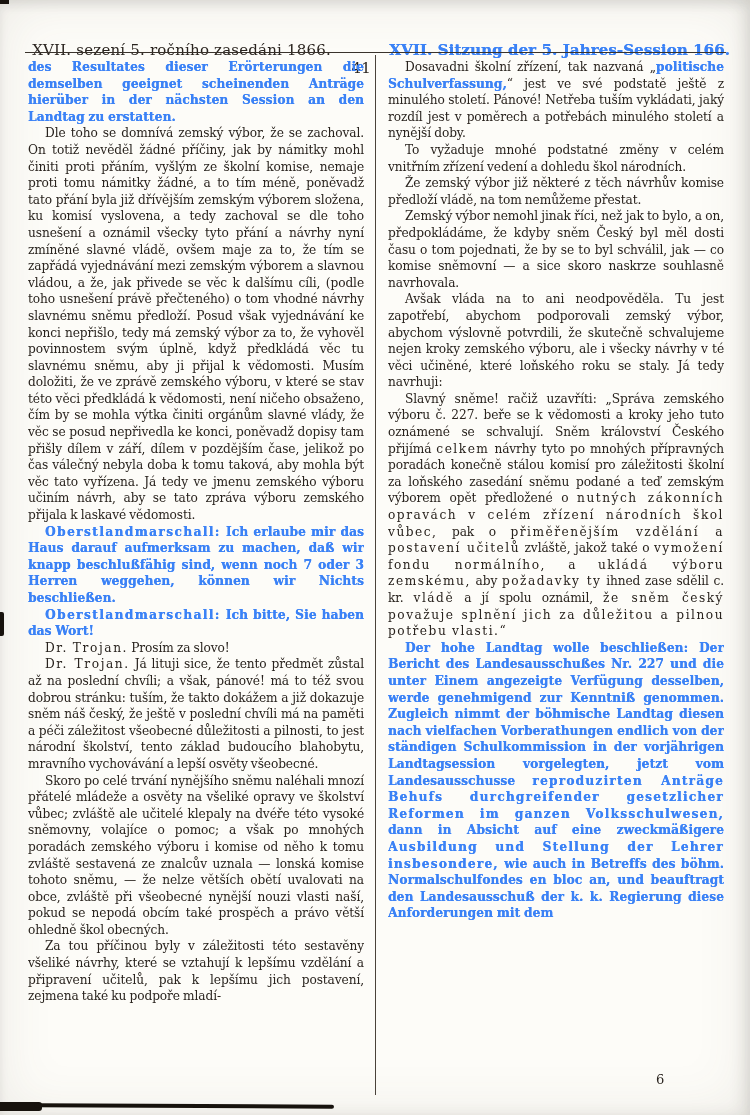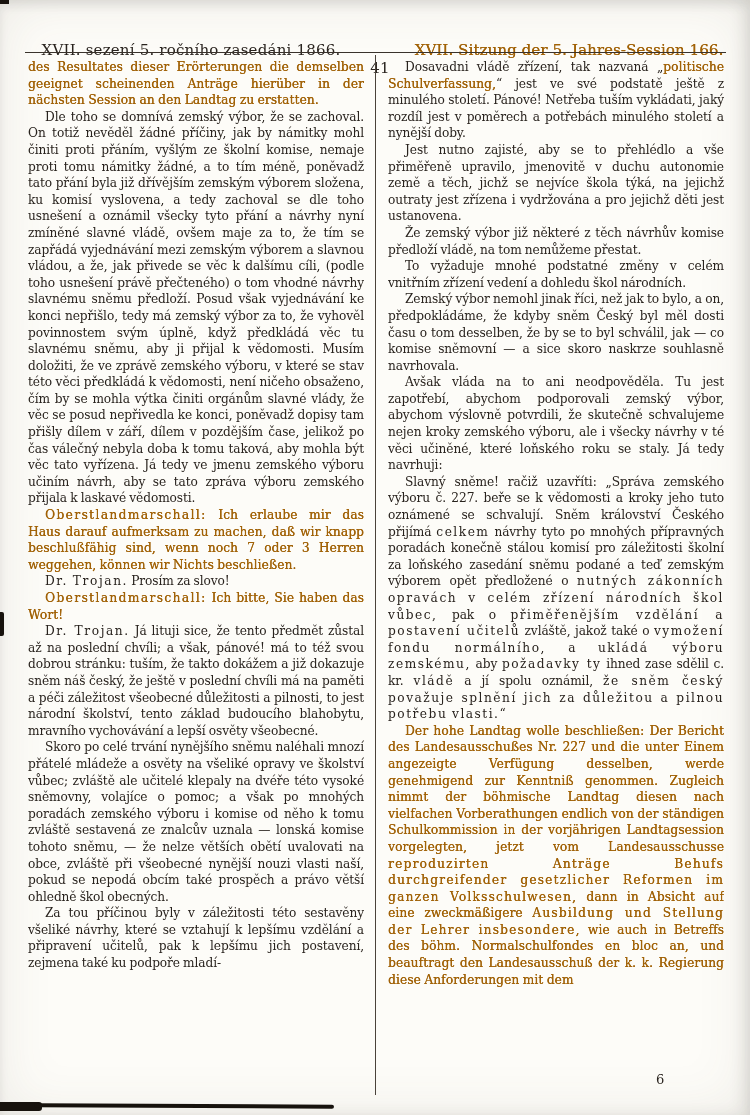--- a/index.html
+++ b/index.html
@@ -35,21 +35,21 @@
     font-size:12.2px;line-height:16.6px;
     word-spacing:-0.6px;letter-spacing:-0.1px;
   }
   .para.noindent{text-indent:0;}
   
   .seg-a{}
   .seg-as{letter-spacing:1.5px;}
   .seg-asp{letter-spacing:1.6px;}
   
   .seg-f,.seg-fs,.seg-fsp,.fraktur{
-    font-weight:400;color:#a16207;
+    font-weight:700;color:#3b82f6;
     text-shadow:0.2px 0 0 currentColor;
     letter-spacing:0.1px;
   }
   .seg-fs{letter-spacing:1.2px;}
   .seg-fsp{letter-spacing:1.4px;}
   
   .sig{position:absolute;left:656px;top:1072px;font-size:13px;}
   
   .art{position:absolute;background:#17120d;}
   .art-bl{left:0;bottom:4px;width:42px;height:9px;border-radius:0 3px 3px 0;}
@@ -66,33 +66,32 @@
     <div class="h-num">41</div>
     <div class="h-right fraktur">XVII. Sitzung der 5. Jahres-Session 166.</div>
   </header>
 
   <div class="rule"></div>
 
   <div class="col col-left" id="col-left">
       <p class="para noindent"><span class="seg-f">des Resultates dieser Erörterungen die demselben geeignet scheinenden Anträge hierüber in der nächsten Session an den Landtag zu erstatten.</span></p>
       <p class="para"><span class="seg-a">Dle toho se domnívá zemský výbor, že se zachoval. On totiž nevěděl žádné příčiny, jak by námitky mohl činiti proti přáním, vyšlým ze školní komise, nemaje proti tomu námitky žádné, a to tím méně, poněvadž tato přání byla již dřívějším zemským výborem složena, ku komisí vyslovena, a tedy zachoval se dle toho usnešení a oznámil všecky tyto přání a návrhy nyní zmíněné slavné vládě, ovšem maje za to, že tím se zapřádá vyjednávání mezi zemským výborem a slavnou vládou, a že, jak přivede se věc k dalšímu cíli, (podle toho usnešení právě přečteného) o tom vhodné návrhy slavnému sněmu předloží. Posud však vyjednávání ke konci nepřišlo, tedy má zemský výbor za to, že vyhověl povinnostem svým úplně, když předkládá věc tu slavnému sněmu, aby ji přijal k vědomosti. Musím doložiti, že ve zprávě zemského výboru, v které se stav této věci předkládá k vědomosti, není ničeho obsaženo, čím by se mohla výtka činiti orgánům slavné vlády, že věc se posud nepřivedla ke konci, poněvadž dopisy tam přišly dílem v září, dílem v pozdějším čase, jelikož po čas válečný nebyla doba k tomu taková, aby mohla být věc tato vyřízena. Já tedy ve jmenu zemského výboru učiním návrh, aby se tato zpráva výboru zemského přijala k laskavé vědomosti.</span></p>
       <p class="para"><span class="seg-fsp">Oberstlandmarschall:</span><span class="seg-f"> Ich erlaube mir das Haus darauf aufmerksam zu machen, daß wir knapp beschlußfähig sind, wenn noch 7 oder 3 Herren weggehen, können wir Nichts beschließen.</span></p>
+      <p class="para"><span class="seg-fsp">Oberstlandmarschall:</span><span class="seg-f"> Ich bitte, Sie haben das Wort!</span></p>
       <p class="para"><span class="seg-asp">Dr. Trojan.</span><span class="seg-a"> Prosím za slovo!</span></p>
-      <p class="para"><span class="seg-fsp">Oberstlandmarschall:</span><span class="seg-f"> Ich bitte, Sie haben das Wort!</span></p>
       <p class="para"><span class="seg-asp">Dr. Trojan.</span><span class="seg-a"> Já lituji sice, že tento předmět zůstal až na poslední chvíli; a však, pánové! má to též svou dobrou stránku: tuším, že takto dokážem a již dokazuje sněm náš český, že ještě v poslední chvíli má na paměti a péči záležitost všeobecné důležitosti a pilnosti, to jest národní školství, tento základ budoucího blahobytu, mravního vychovávání a lepší osvěty všeobecné.</span></p>
       <p class="para"><span class="seg-a">Skoro po celé trvání nynějšího sněmu naléhali mnozí přátelé mládeže a osvěty na všeliké opravy ve školství vůbec; zvláště ale učitelé klepaly na dvéře této vysoké sněmovny, volajíce o pomoc; a však po mnohých poradách zemského výboru i komise od něho k tomu zvláště sestavená ze znalcův uznala — lonská komise tohoto sněmu, — že nelze větších obětí uvalovati na obce, zvláště při všeobecné nynější nouzi vlasti naší, pokud se nepodá obcím také prospěch a právo větší ohledně škol obecných.</span></p>
       <p class="para"><span class="seg-a">Za tou příčinou byly v záležitosti této sestavěny všeliké návrhy, které se vztahují k lepšímu vzdělání a připravení učitelů, pak k lepšímu jich postavení, zejmena také ku podpoře mladí-</span></p>
     </div>
   <div class="divider"></div>
   <div class="col col-right" id="col-right">
-      <p class="para"><span class="seg-a">Dosavadni vládě zřízení, tak nazvaná „</span><span class="seg-f">politische Schulverfassung,</span><span class="seg-a">“ jest ve své podstatě ještě z minulého století. Pánové! Netřeba tuším vykládati, jaký rozdíl jest v poměrech a potřebách minulého století a nynější doby.</span></p>
-      <p class="para"><span class="seg-a">Jest nutno zajisté, aby se to přehlédlo a vše přiměřeně upravilo, jmenovitě v duchu autonomie země a těch, jichž se nejvíce škola týká, na jejichž outraty jest zřízena i vydržována a pro jejichž děti jest ustanovena.</span></p>
+      <p class="para"><span class="seg-a">Dosavadni školní zřízení, tak nazvaná „</span><span class="seg-f">politische Schulverfassung,</span><span class="seg-a">“ jest ve své podstatě ještě z minulého století. Pánové! Netřeba tuším vykládati, jaký rozdíl jest v poměrech a potřebách minulého století a nynější doby.</span></p>
+      <p class="para"><span class="seg-a">To vyžaduje mnohé podstatné změny v celém vnitřním zřízení vedení a dohledu škol národních.</span></p>
       <p class="para"><span class="seg-a">Že zemský výbor již některé z těch návrhův komise předloží vládě, na tom nemůžeme přestat.</span></p>
-      <p class="para"><span class="seg-a">To vyžaduje mnohé podstatné změny v celém vnitřním zřízení vedení a dohledu škol národních.</span></p>
-      <p class="para"><span class="seg-a">Zemský výbor nemohl jinak říci, než jak to bylo, a on, předpokládáme, že kdyby sněm Český byl měl dosti času o tom desselben, že by se to byl schválil, jak — co komise sněmovní — a sice skoro naskrze souhlasně navrhovala.</span></p>
+      <p class="para"><span class="seg-a">Zemský výbor nemohl jinak říci, než jak to bylo, a on, předpokládáme, že kdyby sněm Český byl měl dosti času o tom pojednati, že by se to byl schválil, jak — co komise sněmovní — a sice skoro naskrze souhlasně navrhovala.</span></p>
       <p class="para"><span class="seg-a">Avšak vláda na to ani neodpověděla. Tu jest zapotřebí, abychom podporovali zemský výbor, abychom výslovně potvrdili, že skutečně schvalujeme nejen kroky zemského výboru, ale i všecky návrhy v té věci učiněné, které loňského roku se staly. Já tedy navrhuji:</span></p>
       <p class="para"><span class="seg-a">Slavný sněme! račiž uzavříti: „Správa zemského výboru č. 227. beře se k vědomosti a kroky jeho tuto oznámené se schvalují. Sněm království Českého přijímá </span><span class="seg-as">celkem</span><span class="seg-a"> návrhy tyto po mnohých přípravných poradách konečně stálou komisí pro záležitosti školní za loňského zasedání sněmu podané a teď zemským výborem opět předložené o </span><span class="seg-as">nutných zákonních opravách v celém zřízení národních škol vůbec,</span><span class="seg-a"> pak o </span><span class="seg-as">přiměřenějším vzdělání a postavení učitelů</span><span class="seg-a"> zvláště, jakož také o </span><span class="seg-as">vymožení fondu normálního,</span><span class="seg-a"> a </span><span class="seg-as">ukládá výboru zemskému,</span><span class="seg-a"> aby </span><span class="seg-as">požadavky ty</span><span class="seg-a"> ihned zase sdělil c. kr. </span><span class="seg-as">vládě</span><span class="seg-a"> a jí spolu oznámil, </span><span class="seg-as">že sněm český považuje splnění jich za důležitou a pilnou potřebu vlasti.“</span></p>
       <p class="para"><span class="seg-f">Der hohe Landtag wolle beschließen: Der Bericht des Landesausschußes Nr. 227 und die unter Einem angezeigte Verfügung desselben, werde genehmigend zur Kenntniß genommen. Zugleich nimmt der böhmische Landtag diesen nach vielfachen Vorberathungen endlich von der ständigen Schulkommission in der vorjährigen Landtagsession vorgelegten, jetzt vom Landesausschusse </span><span class="seg-fs">reproduzirten Anträge Behufs durchgreifender gesetzlicher Reformen im ganzen Volksschulwesen,</span><span class="seg-f"> dann in Absicht auf eine zweckmäßigere </span><span class="seg-fs">Ausbildung und Stellung der Lehrer insbesondere,</span><span class="seg-f"> wie auch in Betreffs des böhm. Normalschulfondes en bloc an, und beauftragt den Landesausschuß der k. k. Regierung diese Anforderungen mit dem</span></p>
     </div>
 
   <div class="sig">6</div>
 
   <div class="art art-bl"></div>
   <div class="art art-bline"></div>
   <div class="art art-ltick"></div>

